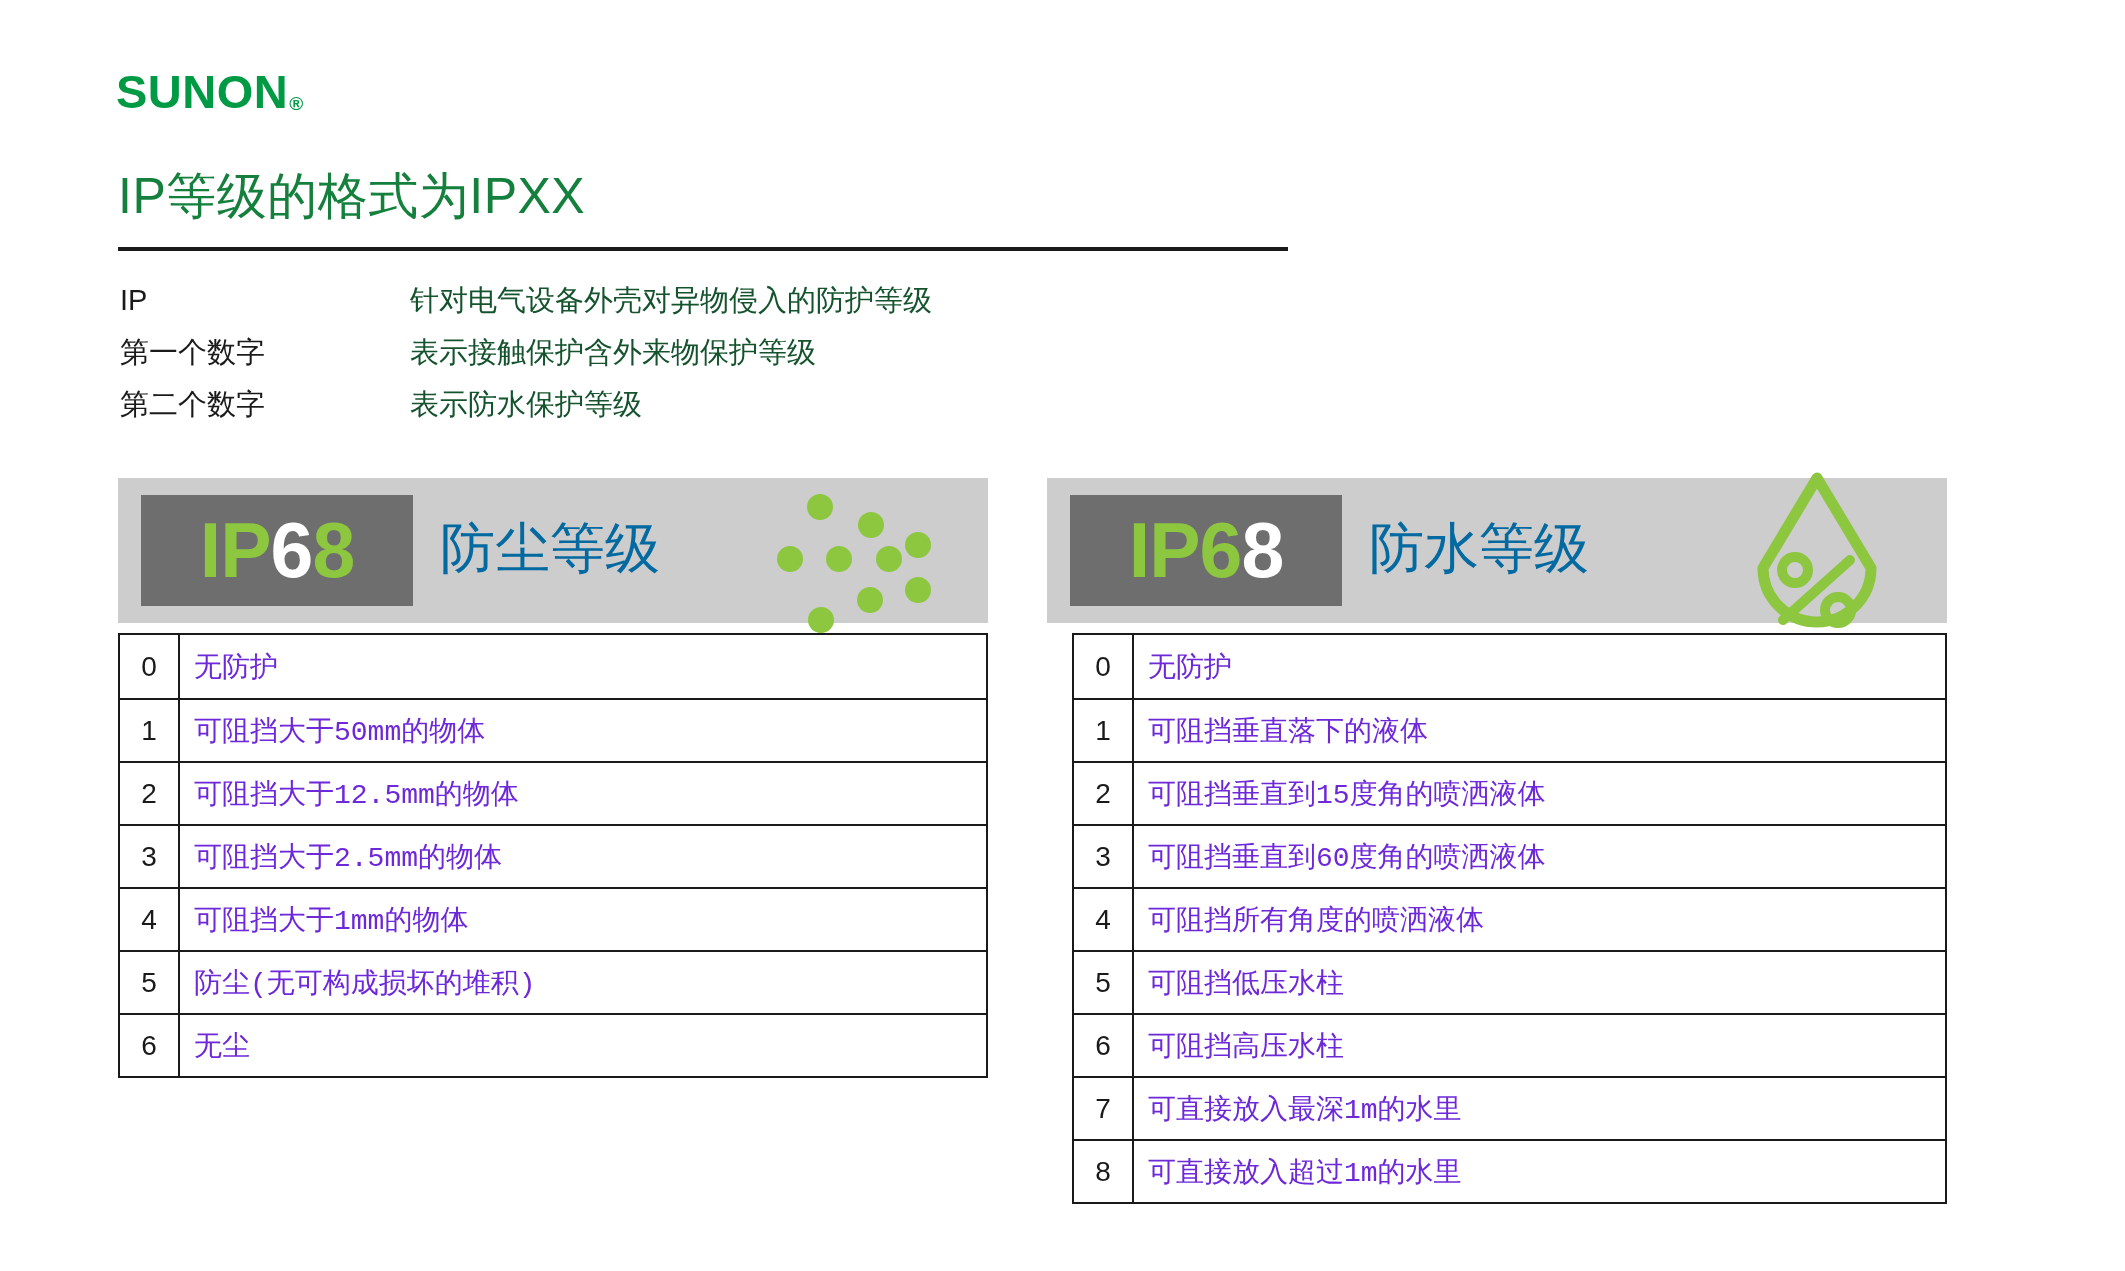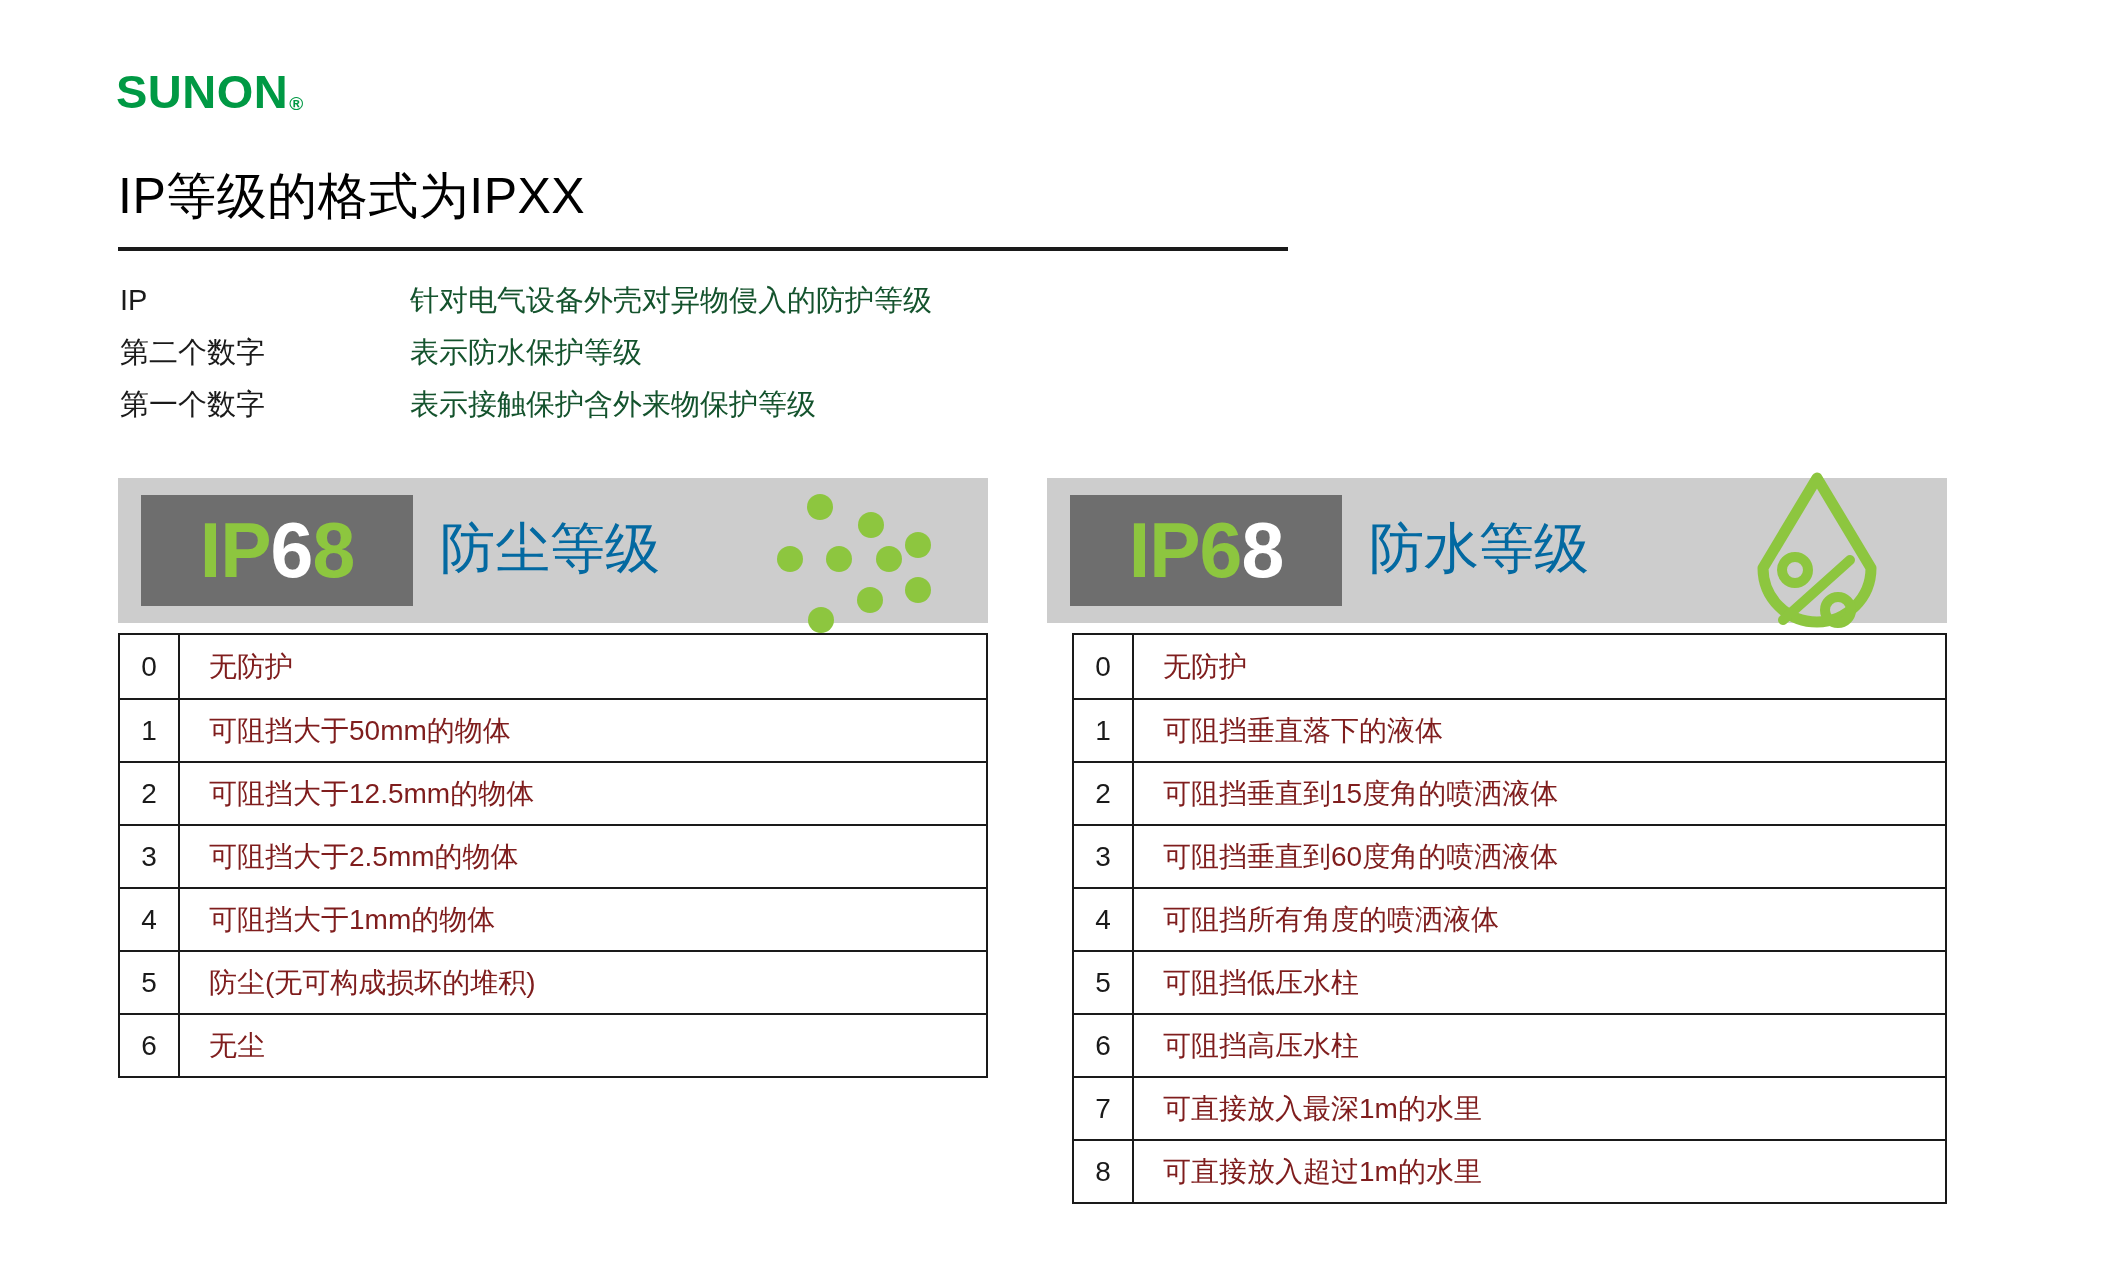--- a/index.html
+++ b/index.html
@@ -15,21 +15,21 @@
   #logo {
     position: absolute; left: 116px; top: 68px;
     font-size: 47px; font-weight: bold; letter-spacing: 0.5px;
     color: #009944; line-height: 1;
   }
   #logo .reg { font-size: 19px; vertical-align: -2px; margin-left: 1px; }
 
   
   #title {
     position: absolute; left: 118px; top: 168px;
-    font-size: 50px; font-weight: 400; color: #000000; line-height: 1.12;
+    font-size: 50px; font-weight: 400; color: #15803d; line-height: 1.12;
     letter-spacing: 0.5px; white-space: nowrap;
   }
   #title-rule {
     position: absolute; left: 118px; top: 247px;
     width: 1170px; height: 4px; background: #1a1a1a;
   }
 
   
   #defs { position: absolute; left: 120px; top: 281px; width: 1100px; }
   .def-row { display: flex; height: 52px; align-items: flex-start; }
@@ -85,46 +85,46 @@
   #table-water { left: 1072px; top: 633px; width: 875px; }
 
   .rt-row { display: flex; align-items: center; height: 63px; border-top: 2px solid #1a1a1a; }
   .rt-row:first-child { border-top: none; }
   .rt-num {
     width: 60px; flex: 0 0 60px;
     text-align: center; font-size: 28px; color: #1a1a1a;
     border-right: 2px solid #1a1a1a; height: 100%;
     display: flex; align-items: center; justify-content: center;
   }
-  .rt-desc { padding-left: 29px; font-size: 28px; color: #7f1d1d; white-space: nowrap; }
+  .rt-desc { padding-left: 14px; font-size: 28px; color: #6d28d9; white-space: nowrap; font-family: Liberation Mono, monospace; }
 </style>
 </head>
 <body>
 
 <div id="page">
 
   <div id="logo">
     <span>SUNON</span><span class="reg">®</span>
   </div>
 
   <div id="title">IP等级的格式为IPXX</div>
   <div id="title-rule"></div>
 
   <div id="defs">
     <div class="def-row">
       <div class="def-term">IP</div>
       <div class="def-desc">针对电气设备外壳对异物侵入的防护等级</div>
     </div>
     <div class="def-row">
+      <div class="def-term">第一个数字</div>
+      <div class="def-desc">表示接触保护含外来物保护等级</div>
+    </div>
+    <div class="def-row">
       <div class="def-term">第二个数字</div>
       <div class="def-desc">表示防水保护等级</div>
-    </div>
-    <div class="def-row">
-      <div class="def-term">第一个数字</div>
-      <div class="def-desc">表示接触保护含外来物保护等级</div>
     </div>
   </div>
 
   <div class="banner" id="banner-dust">
     <div class="ip-box">
       <span class="ip-text">
         <span class="c-green">IP</span><span class="c-white">6</span><span class="c-green">8</span>
       </span>
     </div>
     <div class="banner-label">防尘等级</div>

